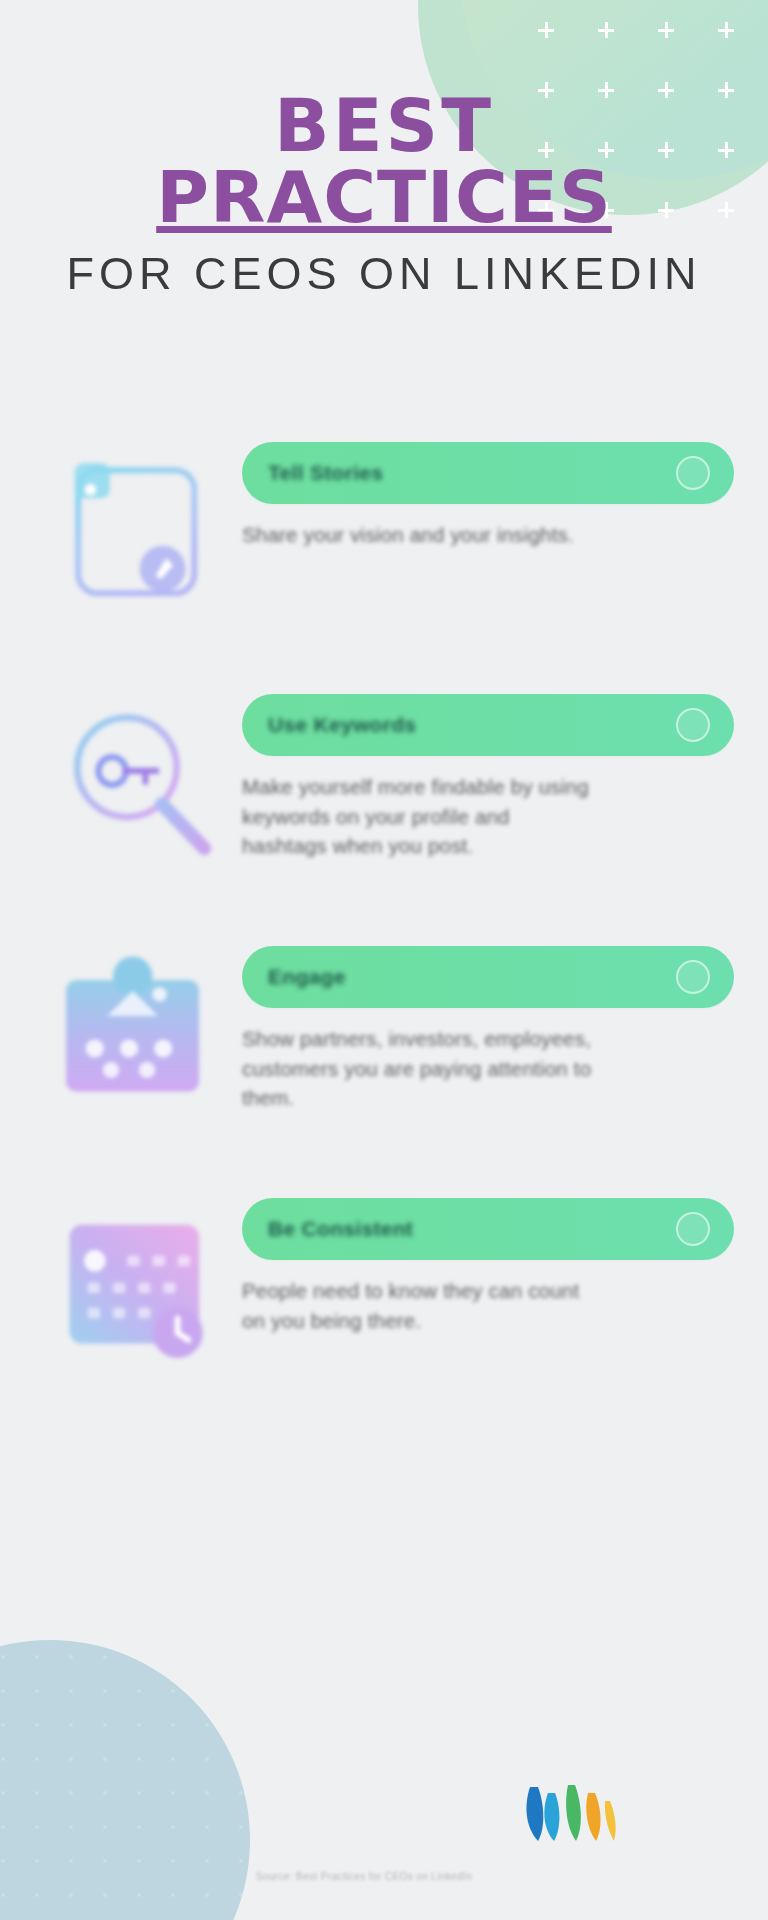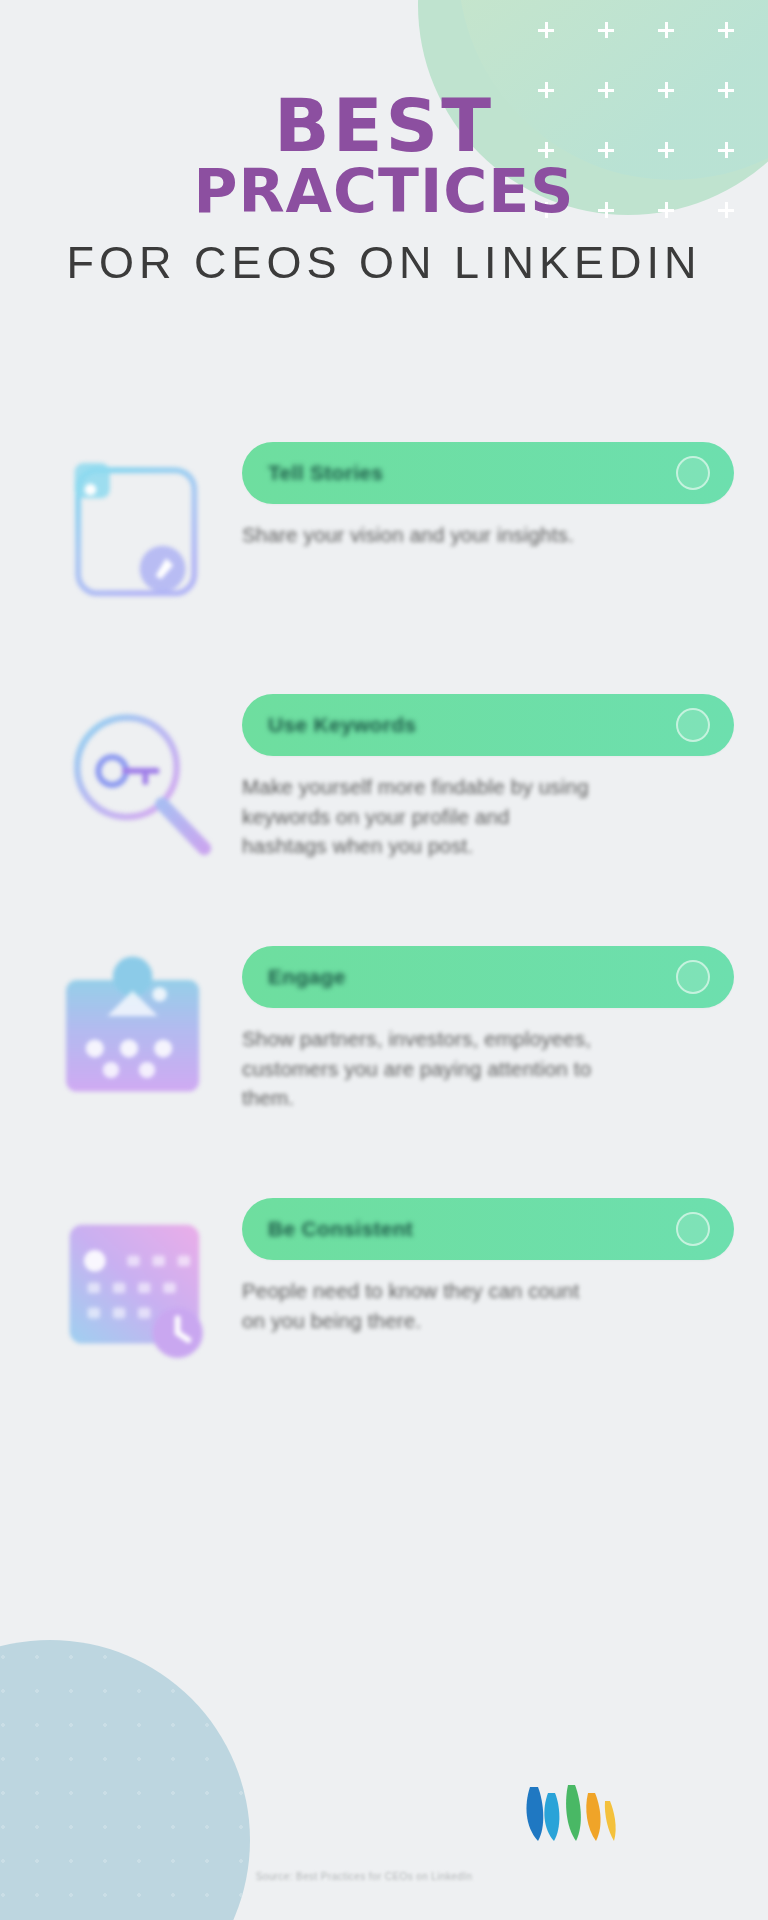--- a/index.html
+++ b/index.html
@@ -46,21 +46,21 @@
   }
 
   
   .header{ position:absolute; left:0; right:0; top:92px; text-align:center; z-index:4; }
   .t-line1,.t-line2{
     color:#8c4fa0; font-weight:800; letter-spacing:1px;
     font-family:"DejaVu Sans", sans-serif;
     line-height:.93;
   }
   .t-line1{ font-size:73px; letter-spacing:3px; }
-  .t-line2{ font-size:60px; letter-spacing:1px; margin-top:4px; }
+  .t-line2{ font-size:72px; letter-spacing:1px; margin-top:4px;text-decoration:underline; }
   .t-sub{
     margin-top:17px; color:#3b3b3b; font-size:45px; font-weight:400;
     letter-spacing:5px; font-family:"Liberation Sans", sans-serif;
   }
 
   
   .cards{ position:absolute; left:0; right:0; top:432px; z-index:3; }
   .card{ display:flex; align-items:flex-start; padding:0 34px 0 40px; margin-bottom:56px; }
   .icon-wrap{
     width:196px; min-width:196px; height:196px;

